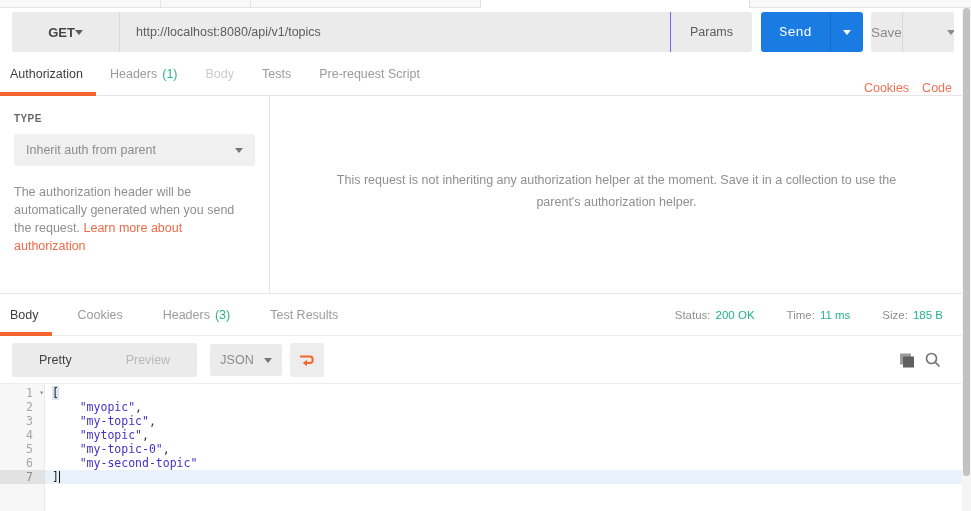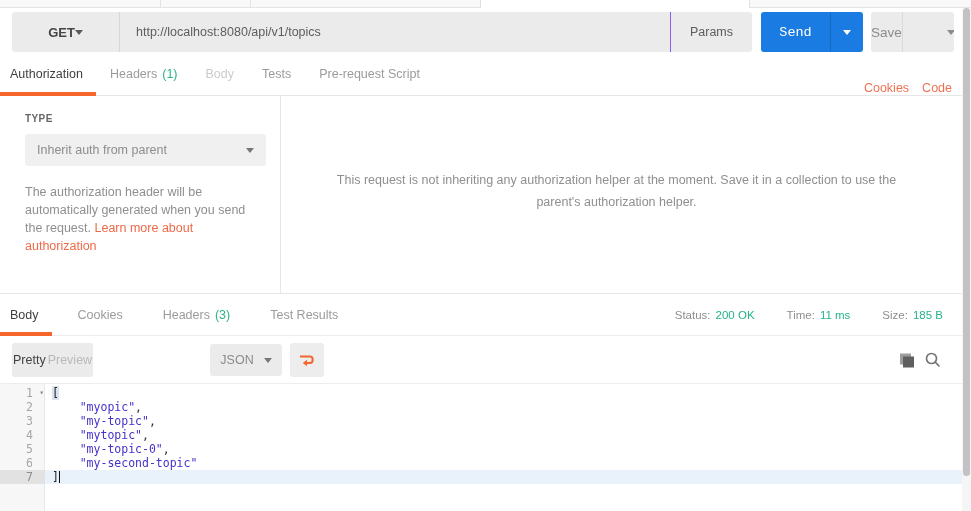--- a/index.html
+++ b/index.html
@@ -35,37 +35,37 @@
   .rtab { position:relative; height:100%; display:flex; align-items:center; padding:0 14px; font-size:12.5px; color:#9b9b9b; cursor:pointer; }
   .rtab.first { padding:0 13px 0 10px; }
   .rtab.active { color:#3f3f3f; }
   .rtab.active::after { content:""; position:absolute; left:0; right:0; bottom:-1px; height:4px; background:#f4662c; }
   .rtab.disabled { color:#cbcbcb; }
   .rtab .count { color:#2cb487; margin-left:5px; }
   .tab-links { margin-left:auto; display:flex; gap:13px; padding-right:10px; font-size:12.5px; color:#ef7153; }
   .tab-links span { cursor:pointer; }
 
   
-  .auth-left { position:absolute; left:11px; top:96px; width:270px; height:197px; border-right:1px solid #e6e6e6; }
+  .auth-left { position:absolute; left:0; top:96px; width:270px; height:197px; border-right:1px solid #e6e6e6; }
   .type-label { margin:17px 0 0 14px; font-size:10px; font-weight:700; letter-spacing:.4px; color:#666; }
   .auth-dropdown { margin:10px 14px 0 14px; height:32px; background:#f0f0f0; border-radius:3px; display:flex; align-items:center; justify-content:space-between; padding:0 12px; font-size:12.5px; color:#8d8d8d; cursor:pointer; }
   .auth-desc { margin:17px 14px 0 14px; width:236px; font-size:12.5px; line-height:18px; color:#8f8f8f; }
   .auth-desc .link { color:#ee6a47; cursor:pointer; }
   .auth-message { position:absolute; left:271px; top:96px; width:691px; height:190px; display:flex; align-items:center; justify-content:center; }
   .auth-message > div { width:600px; text-align:center; font-size:12.5px; line-height:22px; color:#8f8f8f; }
 
   
   .response-tabs { position:absolute; left:0; top:293px; width:962px; height:43px; border-top:1px solid #e6e6e6; border-bottom:1px solid #ececec; display:flex; align-items:center; background:#fff; }
   .response-tabs .rtab { margin-right:12px; }
   .response-meta { position:absolute; top:293px; right:28px; height:43px; display:flex; align-items:center; gap:32px; font-size:11.5px; }
   .meta-label { color:#8f8f8f; margin-right:5px; }
   .meta-value { color:#26b28b; }
 
   .view-group { position:absolute; left:12px; top:343px; height:34px; background:#ebebeb; border-radius:3px; display:flex; align-items:center; }
-  .view-btn { padding:0 1px; font-size:12.5px; color:#b9b9b9; height:100%; display:flex; align-items:center; cursor:pointer; }
+  .view-btn { padding:0 27px; font-size:12.5px; color:#b9b9b9; height:100%; display:flex; align-items:center; cursor:pointer; }
   .view-btn.active { color:#424242; }
   .lang-dropdown { position:absolute; left:210px; top:344px; width:72px; height:32px; background:#ebebeb; border-radius:3px; display:flex; align-items:center; justify-content:center; gap:10px; font-size:12.5px; color:#8c8c8c; cursor:pointer; }
   .wrap-btn { position:absolute; left:290px; top:343px; width:34px; height:34px; background:#ededed; border-radius:3px; display:flex; align-items:center; justify-content:center; cursor:pointer; }
   .icon-btn { position:absolute; cursor:pointer; width:20px; height:20px; display:flex; align-items:center; justify-content:center; }
   .copy-btn { left:896px; top:350px; }
   .search-btn { left:923px; top:350px; }
 
   
   .editor { position:absolute; left:0; top:383px; width:962px; height:128px; border-top:1px solid #ededed; font-family:"DejaVu Sans Mono", monospace; font-size:11.5px; line-height:14px; }
   .gutter-bg { position:absolute; left:0; top:0; bottom:0; width:45px; background:#f7f7f7; border-right:1px solid #e9e9e9; }

